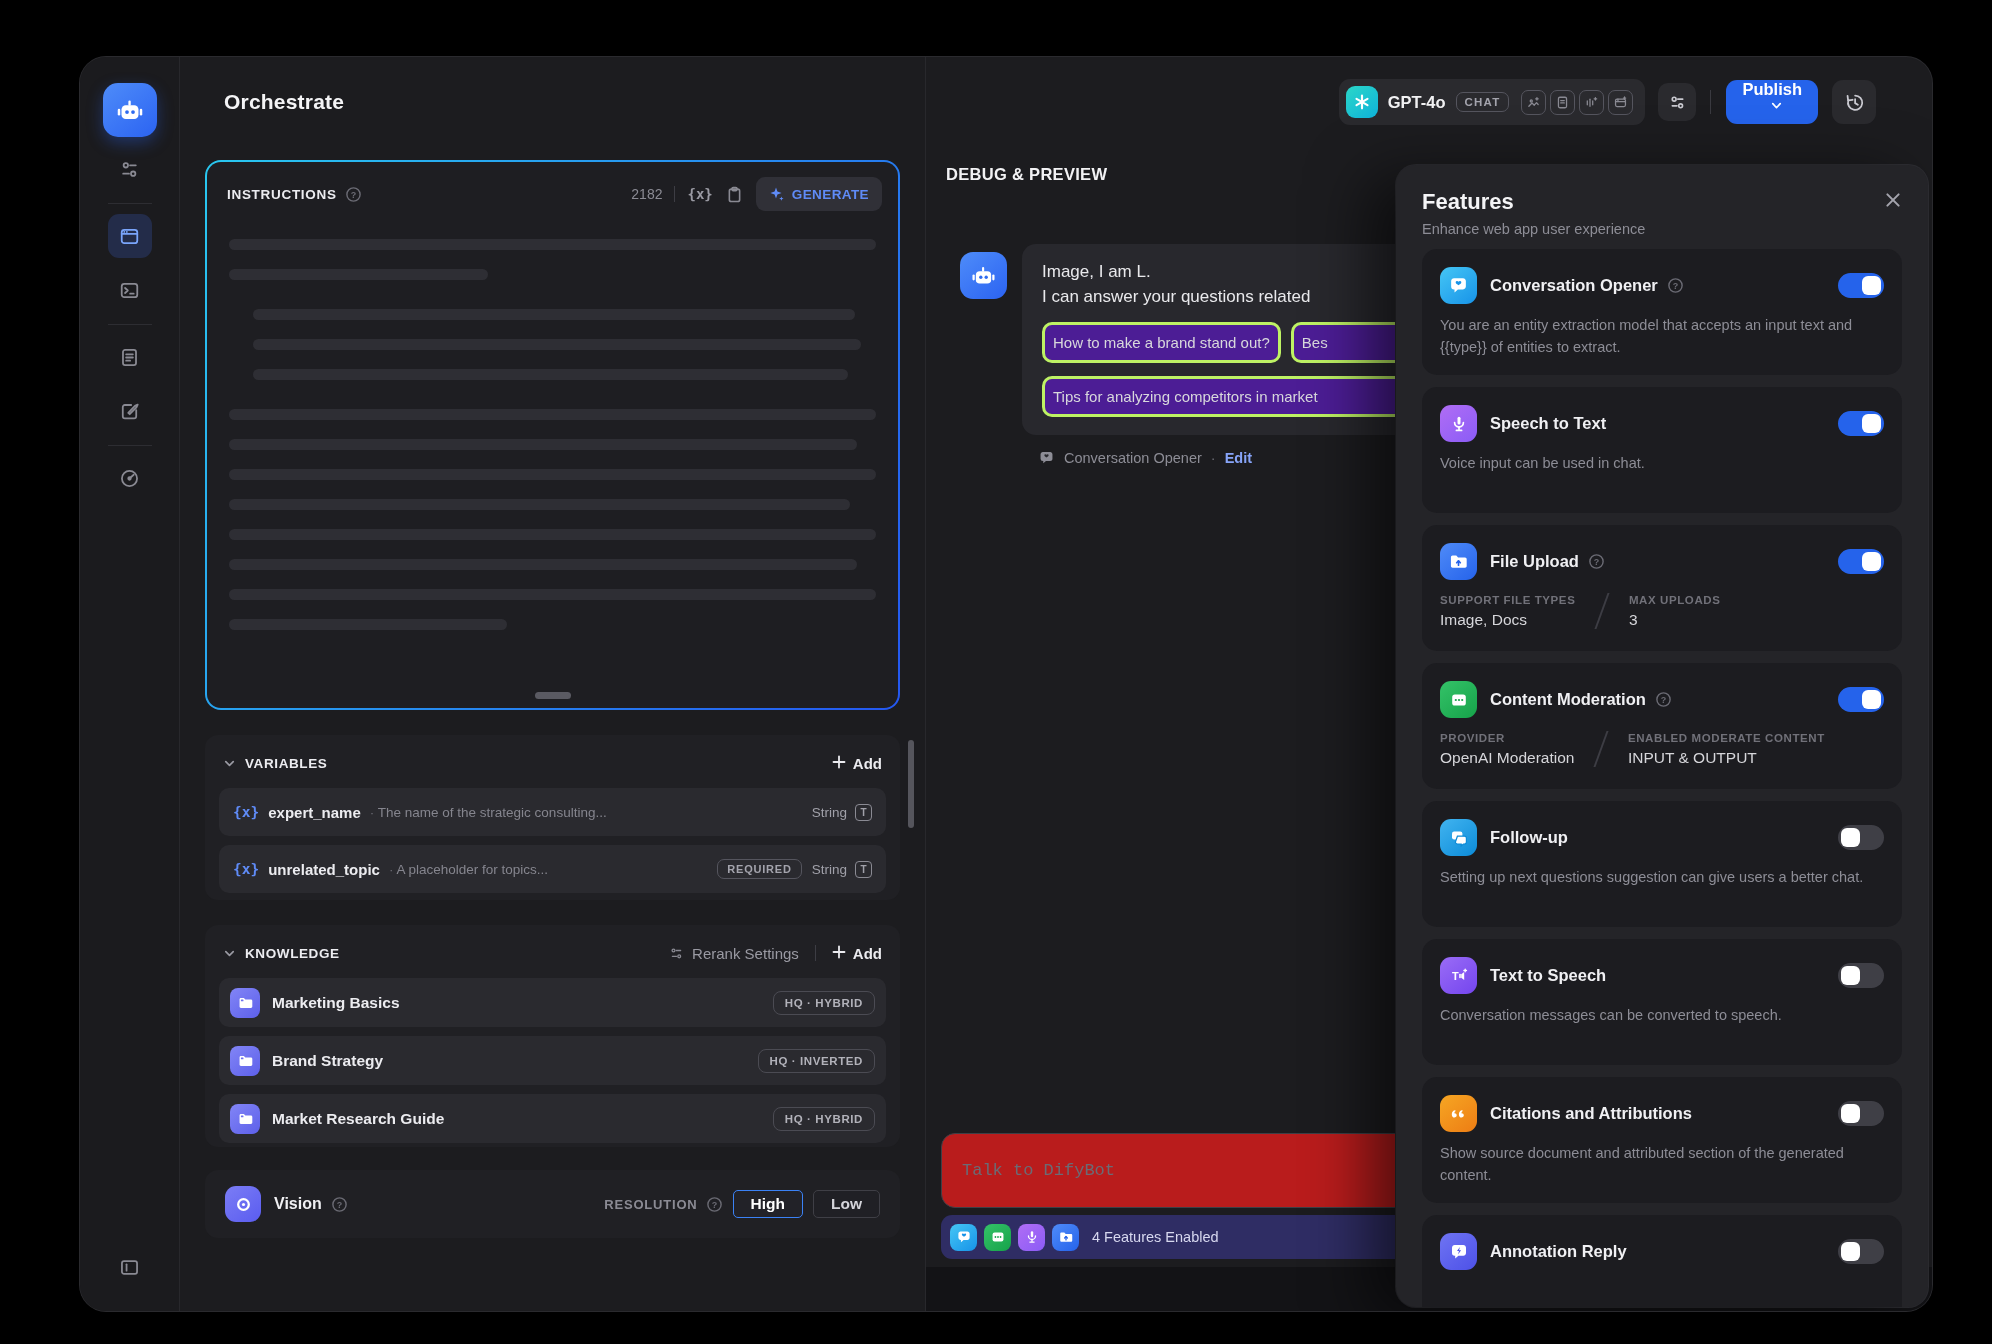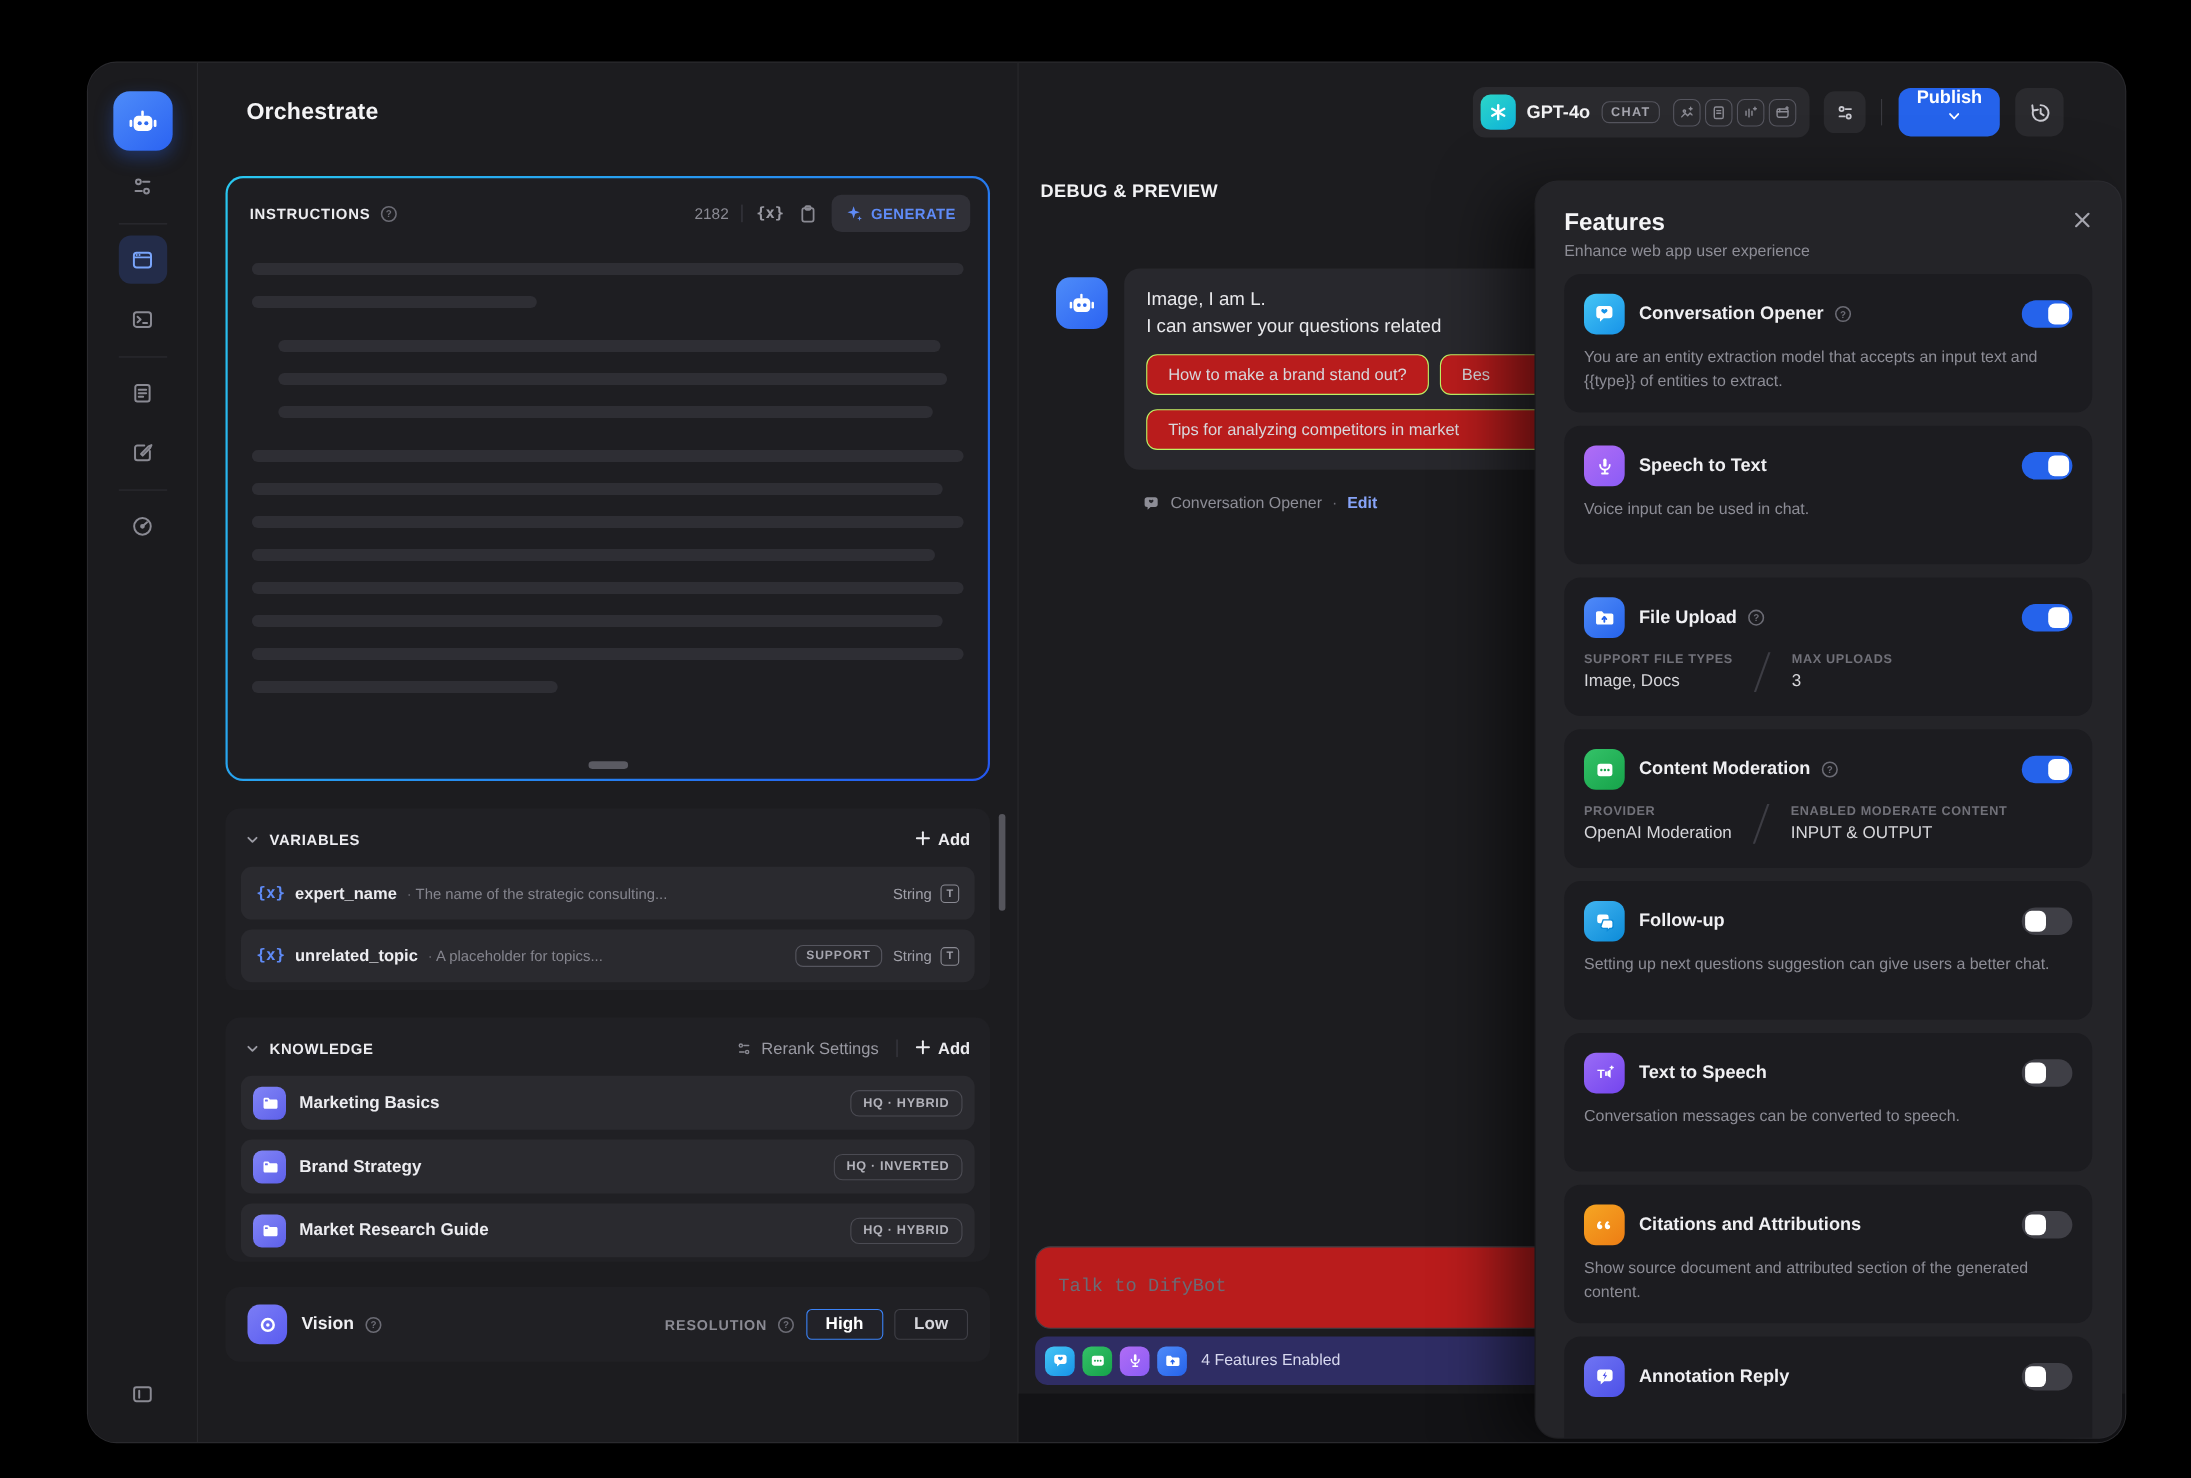--- a/index.html
+++ b/index.html
@@ -96,21 +96,21 @@
   .main-div { position:absolute; left:845px; top:0; width:1px; height:100%; background:#28282c; }
 
   
   .debug { position:absolute; left:846px; top:0; right:0; height:100%; }
   .dbg-title { position:absolute; left:20px; top:108px; color:#f2f2f4; font-size:16.5px; font-weight:700; letter-spacing:.3px; }
   .avatar { position:absolute; left:34px; top:195px; width:47px; height:47px; border-radius:13px;
     background:linear-gradient(140deg,#4e8cf9,#2b63f2); display:flex; align-items:center; justify-content:center; }
   .bubble { position:absolute; left:96px; top:187px; width:505px; background:#28282d; border-radius:14px; padding:16px 20px 18px 20px; }
   .msg-line { color:#e9e9ec; font-size:17px; line-height:1.45; white-space:nowrap; }
   .chip-row { display:flex; margin-top:13px; }
-  .chip { background:#b91c1c; border:1px solid #bef264; border-radius:10px; padding:9px 19px; color:#d8d8dc; font-size:15px; white-space:nowrap; flex:none; }
+  .chip { background:#4c1d95; border:3px solid #bef264; border-radius:10px; padding:9px 8px; color:#d8d8dc; font-size:15px; white-space:nowrap; flex:none; }
   .chip + .chip { margin-left:10px; }
   .chip.cut2 { width:190px; overflow:hidden; }
   .chip.cut3 { width:430px; overflow:hidden; }
   .opener { position:absolute; left:112px; top:392px; display:flex; align-items:center; color:#8d8d96; font-size:14.5px; }
   .opener .lbl { margin-left:9px; }
   .opener .dot { margin:0 9px; color:#6d6d76; }
   .opener .edit { color:#87a4f8; font-weight:600;text-align:right; }
   .dbg-input { position:absolute; left:15px; top:1076px; width:565px; height:75px; background:#b91c1c;
     border:1px solid #3f3f46; border-radius:14px; color:#e9e9ec; font-size:17px; padding:0 20px; outline:none; font-family:Liberation Mono, monospace; }
   .dbg-input::placeholder { color:#6b6b75; }
@@ -364,21 +364,21 @@
         <span class="vtype">
           <span>String</span>
           <span class="tbox">T</span>
         </span>
       </div>
       <div class="vrow">
         <span class="vx">{x}</span>
         <span class="vname">unrelated_topic</span>
         <span class="vdesc">A placeholder for topics...</span>
         <span class="vtype">
-          <span class="req-badge">SUPPORT</span>
+          <span class="req-badge">REQUIRED</span>
           <span>String</span>
           <span class="tbox">T</span>
         </span>
       </div>
     </div>
 
     <div class="card" style="top:868px; height:222px;">
       <div class="card-head">
         <svg width="13" height="13" viewBox="0 0 14 14">
               <polyline points="3,5 7,9 11,5" fill="none" stroke="#9a9aa3" stroke-width="1.8" stroke-linecap="round" stroke-linejoin="round"></polyline>

